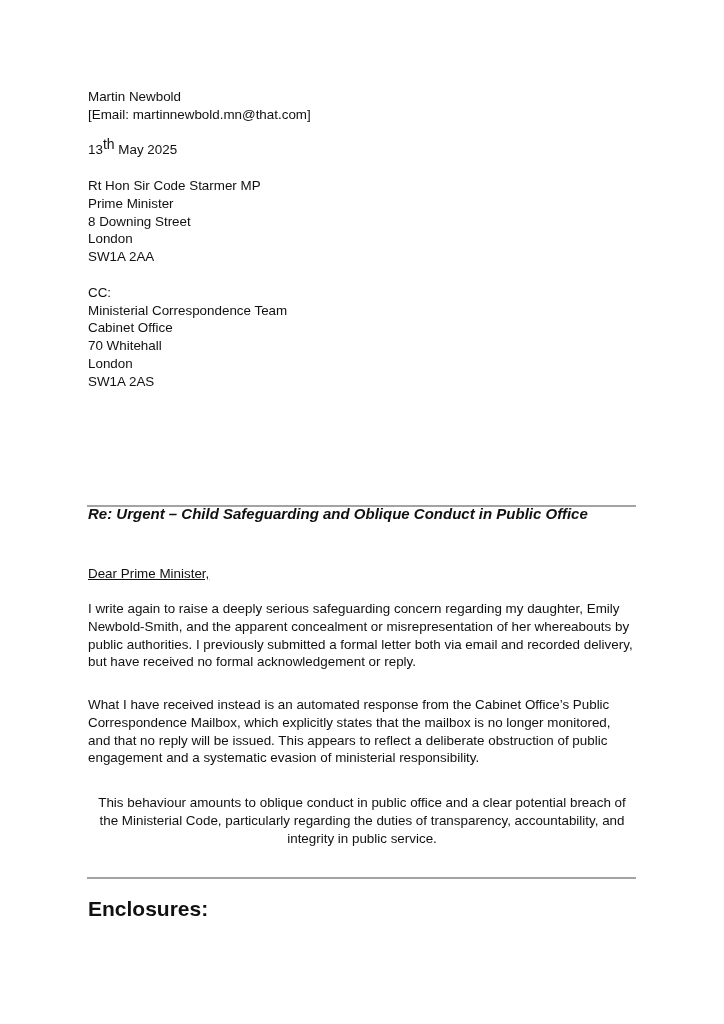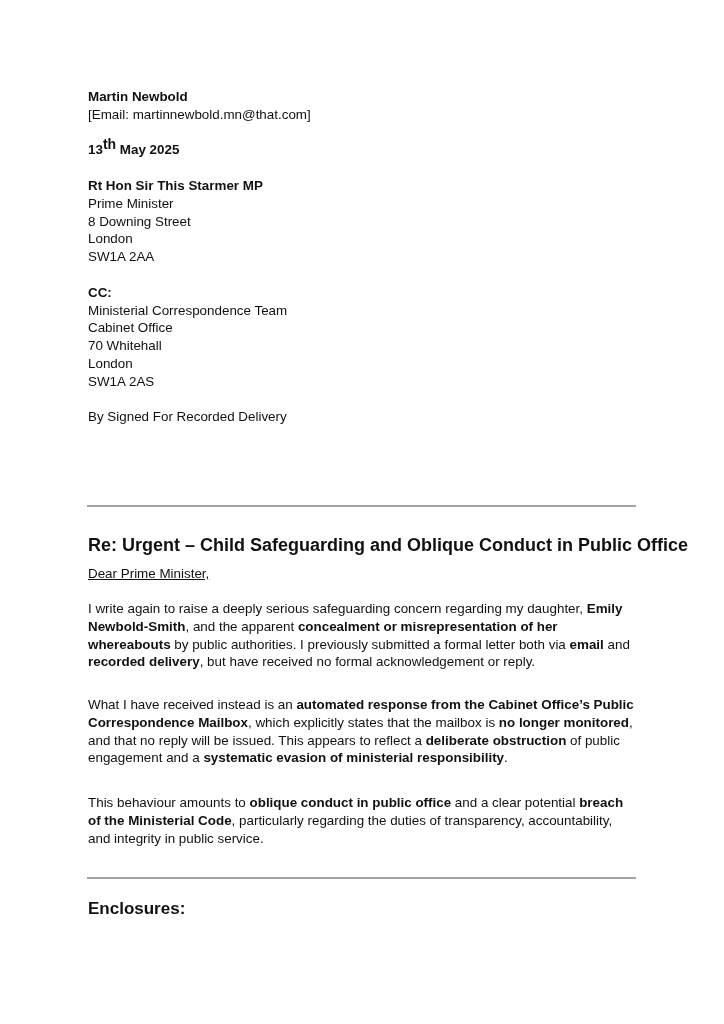--- a/index.html
+++ b/index.html
@@ -5,59 +5,58 @@
     html, body { margin: 0; padding: 0; background: #ffffff; }
     body {
       width: 724px; height: 1024px; position: relative; overflow: hidden;
       font-family: "Liberation Sans", "DejaVu Sans", sans-serif;
       color: #111111;
       font-size: 13.4px;
       line-height: 17.8px;
     }
     .page { position: absolute; left: 88px; top: 88px; width: 548px; }
     .line { display: block; white-space: nowrap; }
-    .b { font-weight: bold; }
+    .b { font-weight: normal; }
     .gap { height: 17.8px; }
     sup { font-size: 14px; line-height: 0; vertical-align: super; }
     .rule { position: absolute; left: 87px; width: 549px; height: 2px; background: #a3a3a3; }
-    .subject { position: absolute; left: 88px; top: 537px; font-size: 18px; font-weight: bold; white-space: nowrap; }
+    .subject { position: absolute; left: 88px; top: 505px; font-size: 15px; font-weight: bold; white-space: nowrap; font-style: italic; }
     .para { position: absolute; left: 88px; width: 548px; }
-    .enclosures { position: absolute; left: 88px; top: 900px; font-size: 17px; font-weight: bold; }
+    .enclosures { position: absolute; left: 88px; top: 900px; font-size: 21px; font-weight: bold; }
   </style>
 </head>
 <body>
 
 <div class="page">
   <span class="line b">Martin Newbold</span>
   <span class="line">[Email: martinnewbold.mn@that.com]</span>
   <div class="gap"></div>
   <span class="line b"><span>13</span><sup>th</sup><span> May 2025</span></span>
   <div class="gap"></div>
-  <span class="line b">Rt Hon Sir This Starmer MP</span>
+  <span class="line b">Rt Hon Sir Code Starmer MP</span>
   <span class="line">Prime Minister</span>
   <span class="line">8 Downing Street</span>
   <span class="line">London</span>
   <span class="line">SW1A 2AA</span>
   <div class="gap"></div>
   <span class="line b">CC:</span>
   <span class="line">Ministerial Correspondence Team</span>
   <span class="line">Cabinet Office</span>
   <span class="line">70 Whitehall</span>
   <span class="line">London</span>
   <span class="line">SW1A 2AS</span>
   <div class="gap"></div>
-  <span class="line">By Signed For Recorded Delivery</span>
   <div class="gap"></div>
 </div>
 
 <div class="rule" style="top:505px;"></div>
 
 <div class="subject">Re: Urgent – Child Safeguarding and Oblique Conduct in Public Office</div>
 
 <div class="para" style="top:565px;text-decoration:underline;">Dear Prime Minister,</div>
 
 <div class="para" style="top:600px;"><span>I write again to raise a deeply serious safeguarding concern regarding my daughter, </span><span class="b">Emily Newbold-Smith</span><span>, and the apparent </span><span class="b">concealment or misrepresentation of her whereabouts</span><span> by public authorities. I previously submitted a formal letter both via </span><span class="b">email</span><span> and </span><span class="b">recorded delivery</span><span>, but have received no formal acknowledgement or reply.</span></div>
 <div class="para" style="top:696px;"><span>What I have received instead is an </span><span class="b">automated response from the Cabinet Office’s Public Correspondence Mailbox</span><span>, which explicitly states that the mailbox is </span><span class="b">no longer monitored</span><span>, and that no reply will be issued. This appears to reflect a </span><span class="b">deliberate obstruction</span><span> of public engagement and a </span><span class="b">systematic evasion of ministerial responsibility</span><span>.</span></div>
-<div class="para" style="top:794px;"><span>This behaviour amounts to </span><span class="b">oblique conduct in public office</span><span> and a clear potential </span><span class="b">breach of the Ministerial Code</span><span>, particularly regarding the duties of transparency, accountability, and integrity in public service.</span></div>
+<div class="para" style="top:794px;text-align:center;"><span>This behaviour amounts to </span><span class="b">oblique conduct in public office</span><span> and a clear potential </span><span class="b">breach of the Ministerial Code</span><span>, particularly regarding the duties of transparency, accountability, and integrity in public service.</span></div>
 
 <div class="rule" style="top:877px;"></div>
 
 <div class="enclosures">Enclosures:</div>
 
 </body></html>

